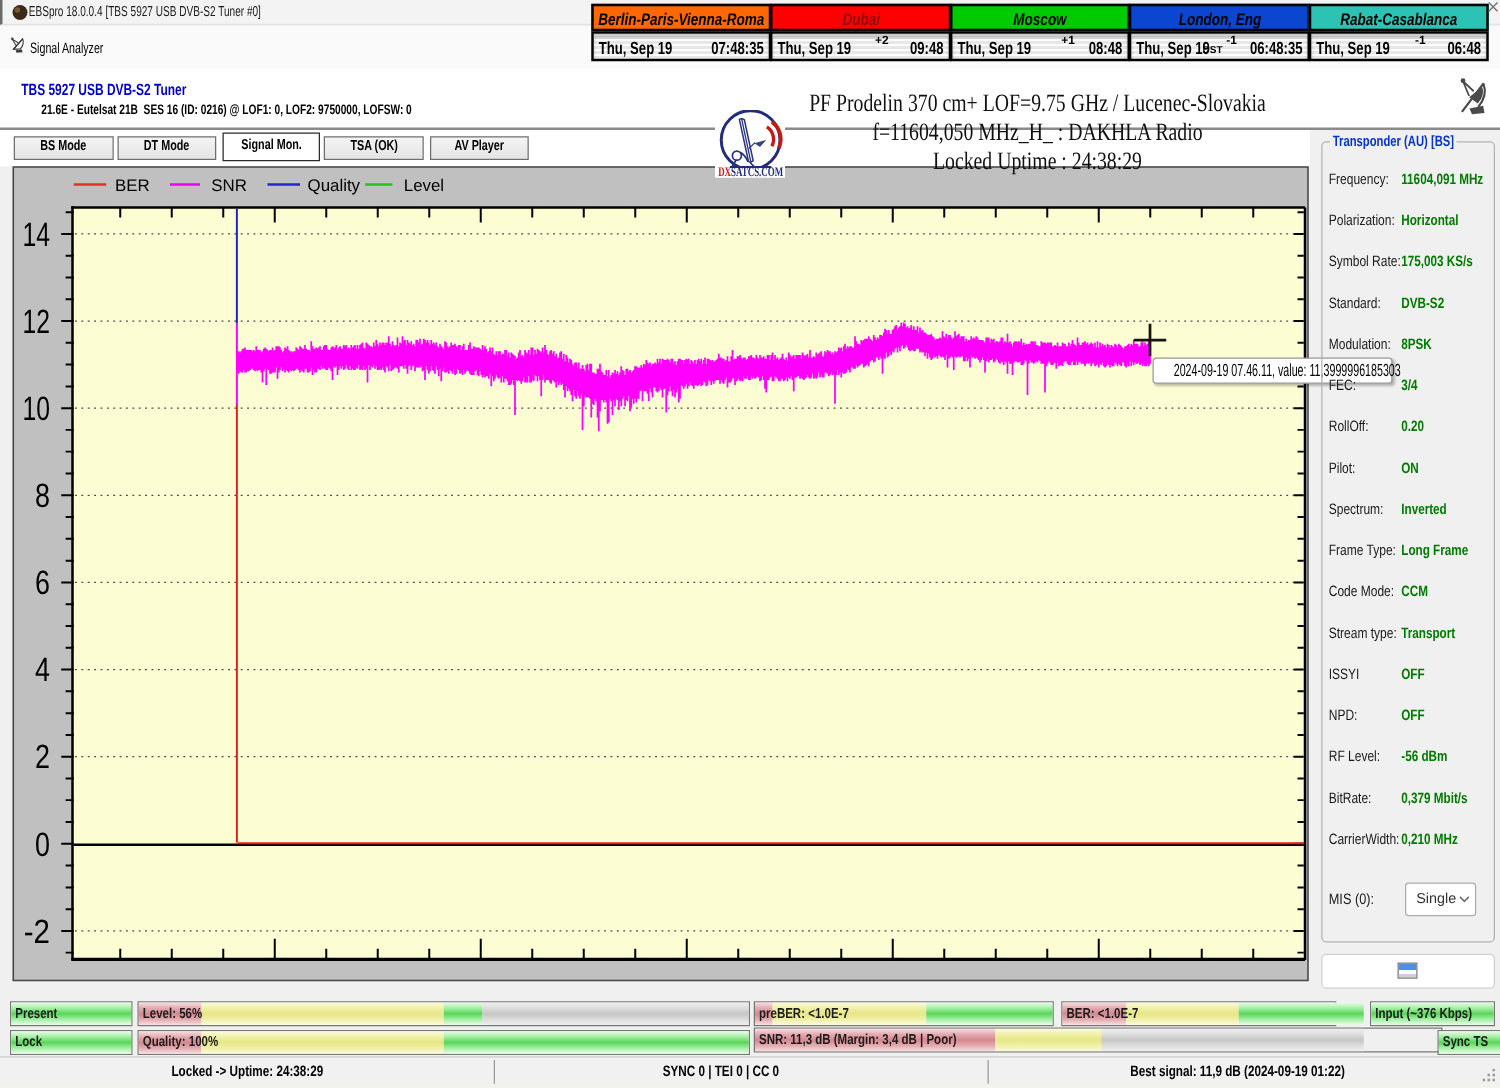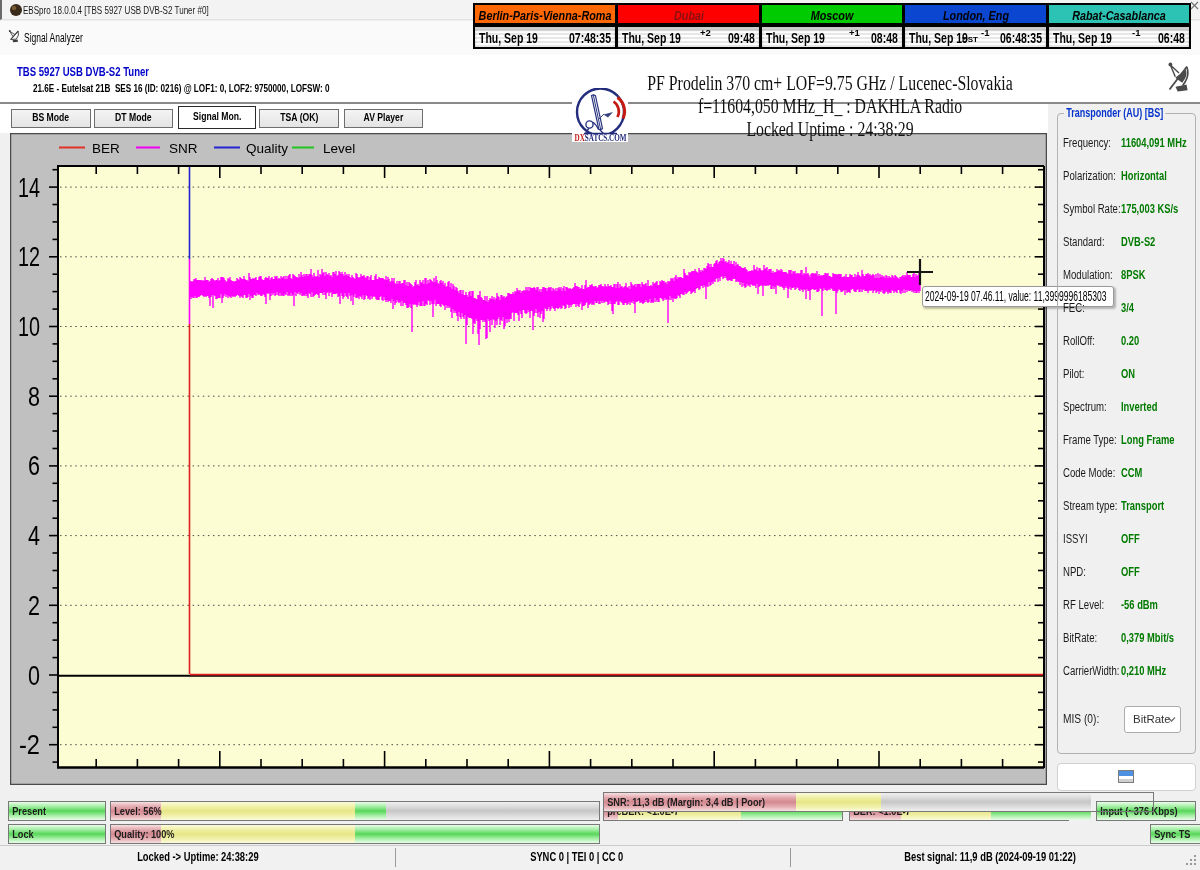--- a/index.html
+++ b/index.html
@@ -27,21 +27,21 @@
 #tuner{left:17px;top:64px;font-size:13px;font-weight:bold;color:#0000c8;transform:scaleX(.735);transform-origin:left;white-space:nowrap}
 #lof{left:33px;top:82px;font-size:11px;font-weight:600;color:#000;transform:scaleX(.74);transform-origin:left;white-space:nowrap}
 #ctext{left:570px;top:72px;width:520px;text-align:center;font-family:"Liberation Serif",serif;font-size:20px;color:#101010;line-height:23px;transform:scaleX(.79);transform-origin:center;z-index:5;filter:grayscale(1)}
 
 .tab{top:109px;height:19px;background:linear-gradient(180deg,#f4f4f4,#e4e4e4);border:1.5px solid #6e6e6e;font-weight:bold;font-size:11.5px;text-align:center;color:#000;line-height:15px;white-space:nowrap}
 .tab span,#tabactive span{display:inline-block;transform:scaleX(.75);transform-origin:center}
 #tabactive{left:178px;top:106px;width:78px;height:23px;background:#fff;border:1.8px solid #2a2a2a;font-weight:bold;font-size:11.5px;text-align:center;line-height:19px;white-space:nowrap}
 
 #chartbox{left:10px;top:133px;width:1037px;height:652px}
 
-#tooltip{left:922px;top:286px;width:192px;height:21px;background:#fff;border:1px solid #9a9a9a;border-radius:3px;box-shadow:1.5px 1.5px 2px rgba(0,0,0,.25);font-size:14px;color:#000;line-height:19px;padding-left:2px;white-space:nowrap}
+#tooltip{left:922px;top:286px;width:192px;height:21px;background:#fff;border:1px solid #9a9a9a;border-radius:3px;box-shadow:1.5px 1.5px 2px rgba(0,0,0,.25);font-size:14px;color:#000;line-height:19px;padding-left:16px;white-space:nowrap}
 #tooltip span{display:inline-block;transform:scaleX(.61);transform-origin:left}
 
 #fieldset{left:1057px;top:113px;width:139px;height:641px;border:1px solid #b2b2b2;border-radius:4px}
 #fslabel{left:1064px;top:106px;font-size:12px;font-weight:bold;color:#0633cc;background:#f0f0f0;padding:0 3px;transform:scaleX(.75);transform-origin:left;white-space:nowrap}
 .plabel{left:1063px;font-size:12px;color:#1a1a1a;transform:scaleX(.8);transform-origin:left;white-space:nowrap}
 .pvalue{left:1121px;font-size:12px;font-weight:bold;color:#007b00;transform:scaleX(.78);transform-origin:left;white-space:nowrap}
 #mislabel{left:1063px;top:712px;font-size:12px;color:#1a1a1a;transform:scaleX(.85);transform-origin:left}
 #dropdown{left:1124px;top:706px;width:57px;height:27px;background:#fff;border:1px solid #acacac;border-radius:3px;font-size:11.5px;color:#333;line-height:25px;padding-left:8px}
 #ddchev{left:1167px;top:715px;width:9px;height:9px}
 #btnbelow{left:1057px;top:763px;width:139px;height:28px;background:#fff;border:1px solid #d0d0d0;border-radius:4px}
@@ -356,35 +356,35 @@
 <div class="abs pvalue" style="top:532px">OFF</div>
 <div class="abs plabel" style="top:565px">NPD:</div>
 <div class="abs pvalue" style="top:565px">OFF</div>
 <div class="abs plabel" style="top:598px">RF Level:</div>
 <div class="abs pvalue" style="top:598px">-56 dBm</div>
 <div class="abs plabel" style="top:631px">BitRate:</div>
 <div class="abs pvalue" style="top:631px">0,379 Mbit/s</div>
 <div class="abs plabel" style="top:664px">CarrierWidth:</div>
 <div class="abs pvalue" style="top:664px">0,210 MHz</div>
 <div class="abs" id="mislabel">MIS (0):</div>
-<div class="abs" id="dropdown">BitRate</div>
+<div class="abs" id="dropdown">Single</div>
 <svg class="abs" id="ddchev" width="9" height="9">
     <path d="M1 2.5 L4.5 6 L8 2.5" stroke="#707070" stroke-width="1.3" fill="none"></path>
   </svg>
 <div class="abs" id="btnbelow"></div>
 <div class="abs" id="btnicon"></div>
 
 <div class="abs pbar" style="left:8px;top:801px;width:98px"><div class="seg g-green" style="left:0px;width:96px"></div><span>Present</span></div>
 <div class="abs pbar" style="left:110px;top:801px;width:490px"><div class="seg g-pink" style="left:0px;width:50px"></div><div class="seg g-yellow" style="left:50px;width:194px"></div><div class="seg g-green" style="left:244px;width:31px"></div><div class="seg g-gray" style="left:275px;width:213px"></div><span>Level: 56%</span></div>
 <div class="abs pbar" style="left:603px;top:801px;width:240px"><div class="seg g-pink" style="left:0px;width:14px"></div><div class="seg g-yellow" style="left:14px;width:123px"></div><div class="seg g-green" style="left:137px;width:101px"></div><span>preBER: &lt;1.0E-7</span></div>
 <div class="abs pbar" style="left:849px;top:801px;width:220px"><div class="seg g-pink" style="left:0px;width:51px"></div><div class="seg g-yellow" style="left:51px;width:90px"></div><div class="seg g-green" style="left:141px;width:100px"></div><span>BER: &lt;1.0E-7</span></div>
 <div class="abs pbar" style="left:1096px;top:801px;width:100px"><div class="seg g-green" style="left:0px;width:98px"></div><span>Input (~376 Kbps)</span></div>
 <div class="abs pbar" style="left:8px;top:824px;width:98px"><div class="seg g-green" style="left:0px;width:96px"></div><span>Lock</span></div>
 <div class="abs pbar" style="left:110px;top:824px;width:490px"><div class="seg g-pink" style="left:0px;width:50px"></div><div class="seg g-yellow" style="left:50px;width:194px"></div><div class="seg g-green" style="left:244px;width:244px"></div><span>Quality: 100%</span></div>
-<div class="abs pbar" style="left:603px;top:792px;width:551px"><div class="seg g-pink" style="left:0px;width:192px"></div><div class="seg g-yellow" style="left:192px;width:85px"></div><div class="seg g-gray" style="left:277px;width:210px"></div><span>SNR: 11,3 dB (Margin: 3,4 dB | Poor)</span></div>
+<div class="abs pbar" style="left:603px;top:822px;width:551px"><div class="seg g-pink" style="left:0px;width:192px"></div><div class="seg g-yellow" style="left:192px;width:85px"></div><div class="seg g-gray" style="left:277px;width:210px"></div><span>SNR: 11,3 dB (Margin: 3,4 dB | Poor)</span></div>
 <div class="abs pbar" style="left:1150px;top:824px;width:104px"><div class="seg g-green" style="left:0px;width:98px"></div><span>Sync TS</span></div>
 
 <div class="abs" id="statusbar"></div>
 <div class="abs stxt" style="left:0;width:395px"><span>Locked -&gt; Uptime: 24:38:29</span></div>
 <div class="abs stxt" style="left:379px;width:395px"><span>SYNC 0 | TEI 0 | CC 0</span></div>
 <div class="abs stxt" style="left:790px;width:400px"><span>Best signal: 11,9 dB (2024-09-19 01:22)</span></div>
 <div class="abs ssep" style="left:395px"></div>
 <div class="abs ssep" style="left:790px"></div>
 <svg class="abs" style="left:1186px;top:855px" width="12" height="12">
     <g fill="#999">

